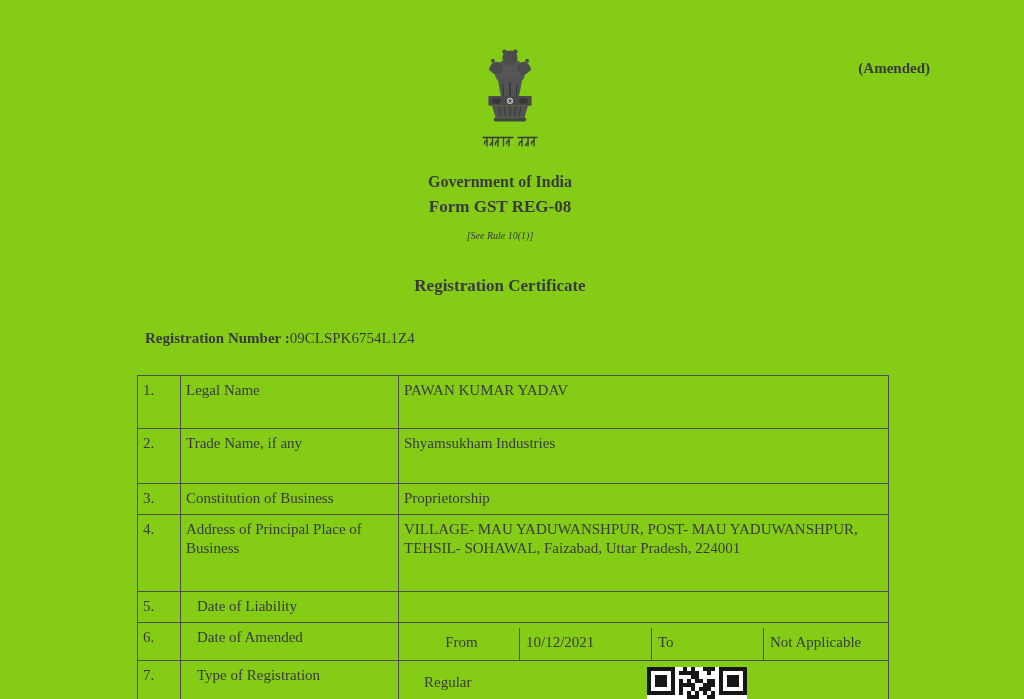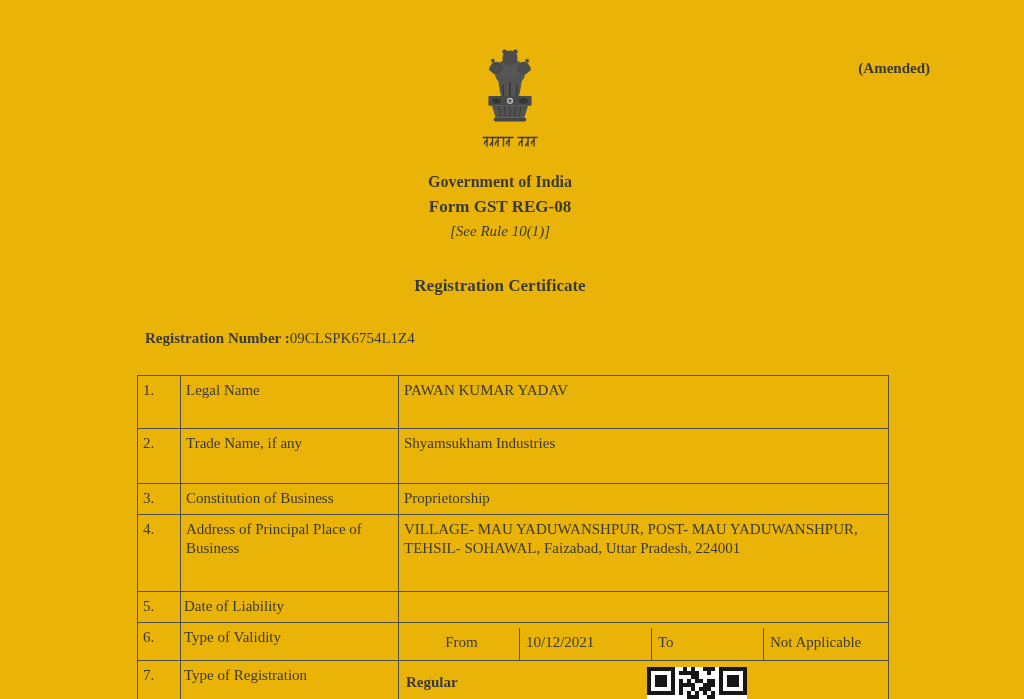--- a/index.html
+++ b/index.html
@@ -1,53 +1,53 @@
 <!DOCTYPE html>
 <html><head>
 <meta charset="utf-8">
 <style>
   html,body{margin:0;padding:0;background:#fff;}
   .page{
-    position:relative;width:1024px;height:699px;overflow:hidden;background:#eab308;
+    position:relative;width:1024px;height:699px;overflow:hidden;background:#84cc16;
     font-family:"Liberation Serif", serif;color:#3a3a3a;
   }
   .abs{position:absolute;}
   .centerline{left:0;width:1000px;text-align:center;}
   .amended{top:60px;right:94px;font-weight:bold;font-size:15px;}
   .emblem-wrap{top:44px;left:482px;width:56px;text-align:center;}
   .motto-svg{margin-top:3px;}
   .h-gov{top:173px;font-weight:bold;font-size:16px;}
   .h-form{top:197px;font-weight:bold;font-size:17px;}
-  .h-rule{top:223px;font-style:italic;font-size:15px;}
+  .h-rule{top:230px;font-style:italic;font-size:10px;}
   .h-cert{top:276px;font-weight:bold;font-size:17px;}
   .regline{top:330px;left:145px;font-size:15px;}
   .regline .lbl{font-weight:bold;}
   table.cert{
     position:absolute;top:375px;left:137px;width:751px;
     border-collapse:collapse;table-layout:fixed;
     font-size:15px;line-height:19px;color:#3a3a3a;
   }
   table.cert td{
     border:1px solid #4f4f4f;vertical-align:top;
     padding:5px 5px 0 5px;overflow:hidden;
   }
   td.sr{padding-left:9px;padding-right:0;}
   td.lbl{padding-left:5px;}
-  td.lbl.indent{padding-left:3px;}
+  td.lbl.indent{padding-left:16px;}
   td.val{padding-left:6px;}
   td.nopad{padding:0;}
   .r6flex{display:flex;height:100%;}
   .r6flex .sub{box-sizing:border-box;padding:5px 6px 0 6px;height:32px;}
   .r6flex .sub+.sub{border-left:1px solid #4f4f4f;}
   .sub.w1{width:115px;text-align:center;}
   .sub.w2{width:132px;}
   .sub.w3{width:112px;}
   .sub.w4{width:131px;flex:1;}
   td.regtype{position:relative;}
-  .regular-val{position:absolute;left:7px;top:12px;font-weight:bold;}
+  .regular-val{position:absolute;left:25px;top:12px;}
   .qr{position:absolute;left:248px;top:6px;width:100px;height:100px;background:#fff;}
 </style>
 </head>
 <body>
 
 <div class="page">
 
   <div class="abs amended">(Amended)</div>
 
   <div class="abs emblem-wrap" title="सत्यमेव जयते">
@@ -147,21 +147,21 @@
         <td class="lbl">Address of Principal Place of Business</td>
         <td class="val">VILLAGE- MAU YADUWANSHPUR, POST- MAU YADUWANSHPUR, TEHSIL- SOHAWAL, Faizabad, Uttar Pradesh, 224001</td>
       </tr>
       <tr style="height:31px">
         <td class="sr">5.</td>
         <td class="lbl indent">Date of Liability</td>
         <td class="val"></td>
       </tr>
       <tr style="height:33px">
         <td class="sr">6.</td>
-        <td class="lbl indent">Type of Validity</td>
+        <td class="lbl indent">Date of Amended</td>
         <td class="val nopad">
           <div class="r6flex">
             <div class="sub w1">From</div>
             <div class="sub w2">10/12/2021</div>
             <div class="sub w3">To</div>
             <div class="sub w4">Not Applicable</div>
           </div>
         </td>
       </tr>
       <tr style="height:85px">

